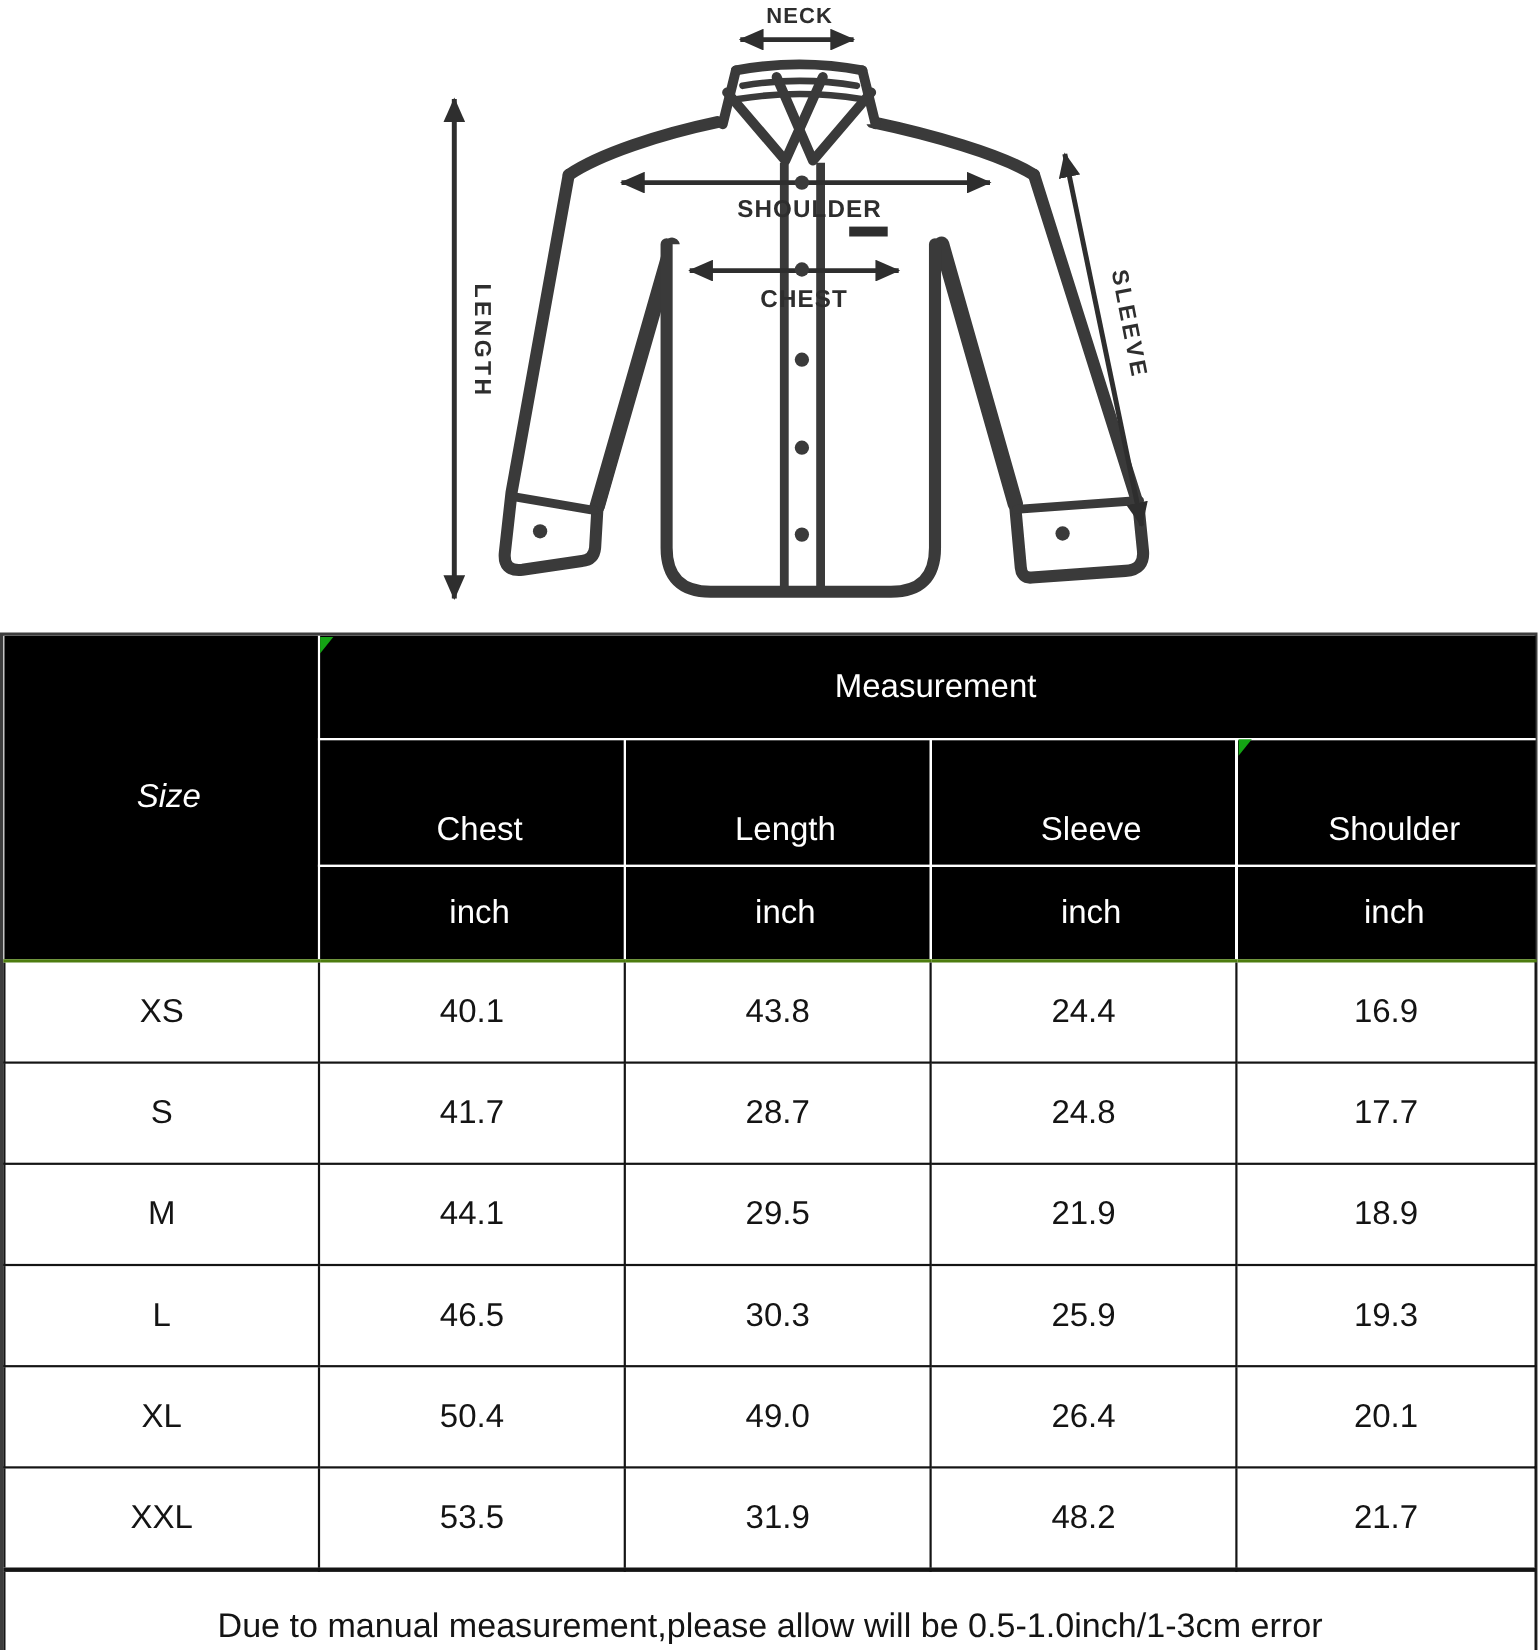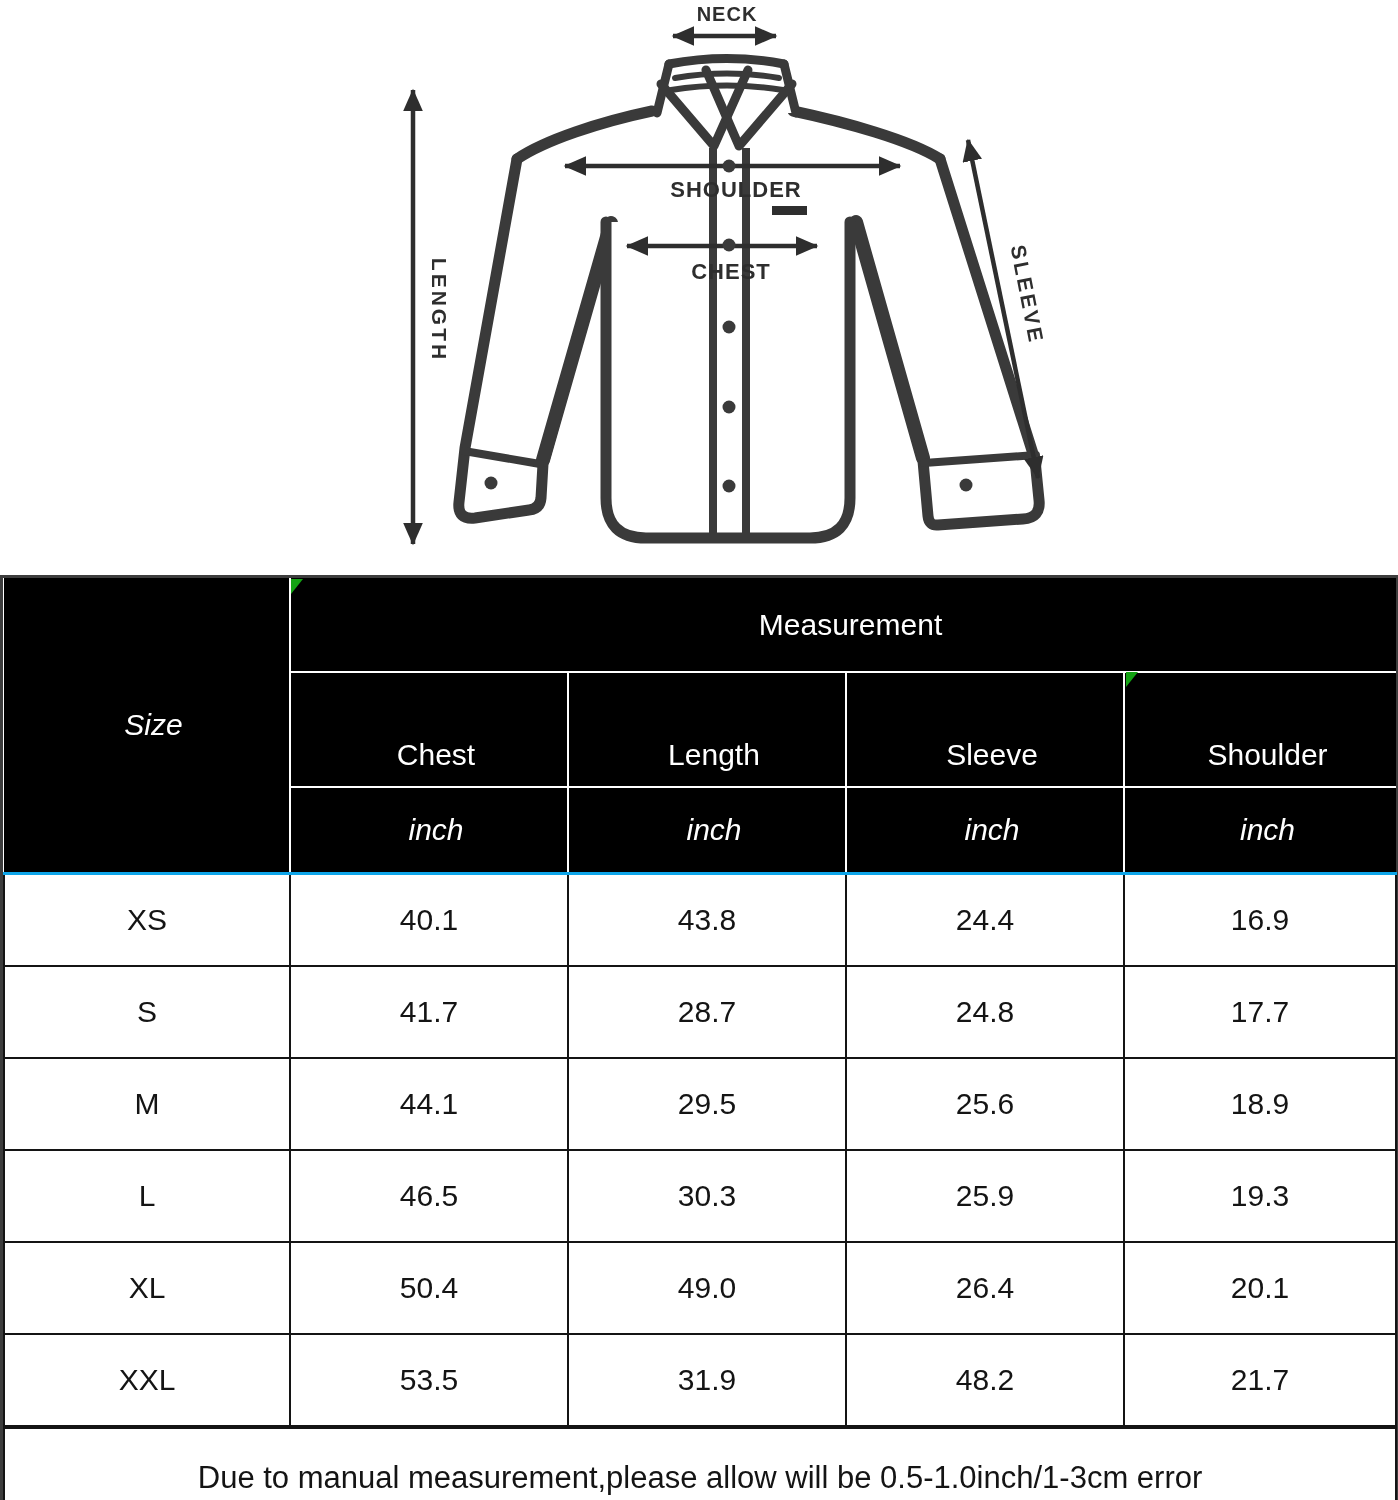--- a/index.html
+++ b/index.html
@@ -15,26 +15,26 @@
   table.size-table { border-collapse:collapse; table-layout:fixed; width:1392px;
                      font-family:"Liberation Sans", sans-serif; color:#141414; }
   .size-table td { text-align:center; vertical-align:middle; font-size:30px; overflow:hidden; }
 
   
   .hcell { background:#000; color:#fff; border:2px solid #fff;padding-left:15px; }
   .size-cell { border-left:none; border-top:none; font-size:31px;font-style:italic; }
   .meas-cell { border-top:none; border-right:none; font-size:31px; height:91px; }
   .r-cols td { height:98px; vertical-align:bottom; padding-bottom:14px; }
   .r-cols td:last-child { border-right:none; }
-  .r-inch td { height:82px; border-bottom:none;font-style:italic; }
+  .r-inch td { height:82px; border-bottom:none; }
   .r-inch td:last-child { border-right:none; }
 
   
   .r-data td { height:88px; border:2px solid #141414; background:#fff; }
-  .r-data-first td { border-top:3px solid #0ea5e9; }
+  .r-data-first td { border-top:3px solid #4d7c0f; }
 
   
   .r-note td { height:96px; border:2px solid #141414; border-top:4px solid #141414; font-size:31px; background:#fff; }
 
   
   .tri { position:absolute; width:0; height:0; border-top:15px solid #14a314; border-right:12px solid transparent; }
   .tri-a { left:288px; top:1px; }
   .tri-b { left:1123px; top:94px; }
 </style>
 </head>
@@ -143,21 +143,21 @@
           <td>S</td>
           <td>41.7</td>
           <td>28.7</td>
           <td>24.8</td>
           <td>17.7</td>
         </tr>
         <tr class="r-data">
           <td>M</td>
           <td>44.1</td>
           <td>29.5</td>
-          <td>25.6</td>
+          <td>21.9</td>
           <td>18.9</td>
         </tr>
         <tr class="r-data">
           <td>L</td>
           <td>46.5</td>
           <td>30.3</td>
           <td>25.9</td>
           <td>19.3</td>
         </tr>
         <tr class="r-data">

